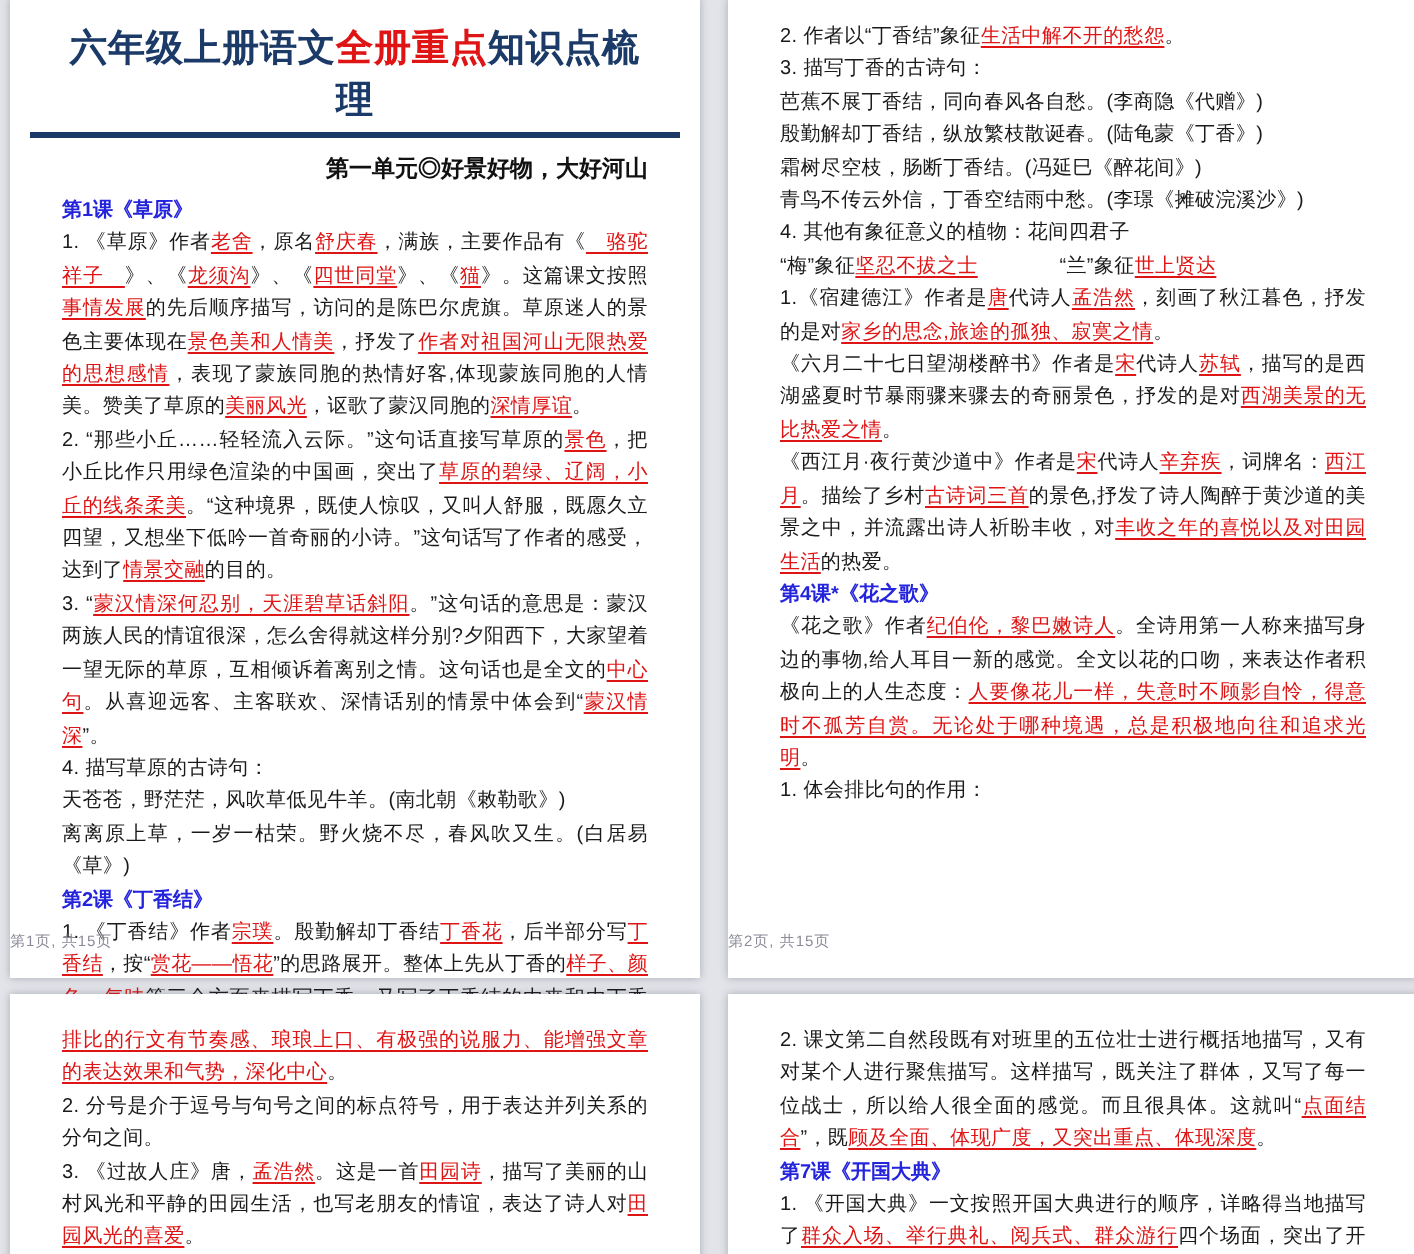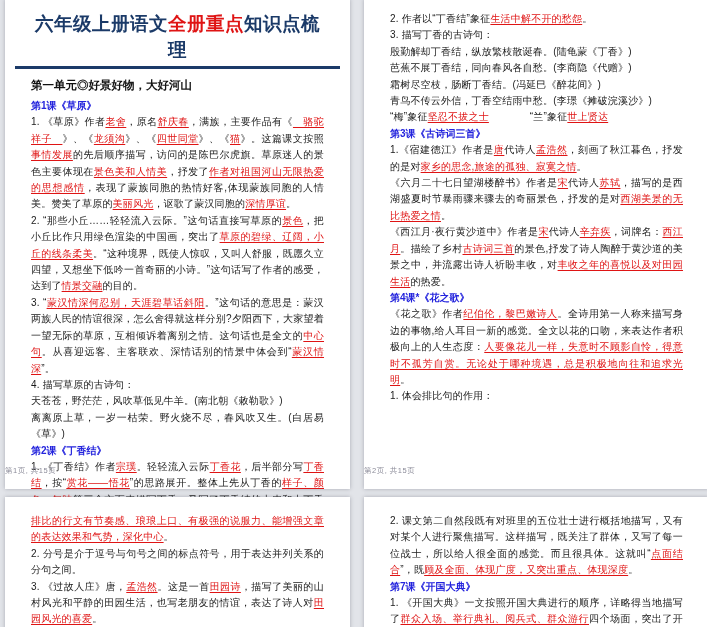--- a/index.html
+++ b/index.html
@@ -13,21 +13,21 @@
   #p1 { left:5px;  top:-1px;  width:345px; height:490px; }
   #p2 { left:364px; top:-1px; width:345px; height:490px; }
   #p3 { left:5px;  top:497px; width:345px; height:489px; }
   #p4 { left:364px; top:497px; width:345px; height:489px; }
   .content { padding:12px 26px 0 26px; text-align:justify; color:var(--body); }
   #p3 .content, #p4 .content { padding-top:16px; }
   .blk-para { font-size:10px; line-height:16.4px; letter-spacing:.2px; }
   .blk-course { font-size:10px; line-height:16.4px; font-weight:bold; color:var(--blue); text-align:left; }
   .blk-title { text-align:center; font-weight:bold; font-size:18.5px; line-height:26px; letter-spacing:.5px; color:var(--navy); }
   .blk-rule { height:2px; border-top:2px solid var(--navy); border-bottom:1px solid var(--navy); margin:3px -16px 6px -16px; }
-  .blk-unit { text-align:left; font-weight:bold; font-size:11.5px; line-height:21px; margin:2px 0 2px; color:#111; }
+  .blk-unit { text-align:right; font-weight:bold; font-size:11.5px; line-height:21px; margin:2px 0 2px; color:#111; }
   .c-red { color:var(--red); }
   .c-navy { color:var(--navy); }
   .u { text-decoration:underline; text-decoration-thickness:1px; text-underline-offset:2px; }
   .footer {
     position:absolute; left:0; right:0; bottom:13px;
     font-size:7.5px; color:#8b8b99; letter-spacing:.5px;
   }
 </style>
 </head>
 <body>
@@ -39,34 +39,34 @@
         <div class="blk blk-rule"></div>
         <div class="blk blk-unit"><span>第一单元◎好景好物，大好河山</span></div>
         <div class="blk blk-course"><span>第1课《草原》</span></div>
         <p class="blk blk-para"><span>1. 《草原》作者</span><span class="c-red u">老舍</span><span>，原名</span><span class="c-red u">舒庆春</span><span>，满族，主要作品有《</span><span class="c-red u">　骆驼祥子　</span><span>》、《</span><span class="c-red u">龙须沟</span><span>》、《</span><span class="c-red u">四世同堂</span><span>》、《</span><span class="c-red u">猫</span><span>》。这篇课文按照</span><span class="c-red u">事情发展</span><span>的先后顺序描写，访问的是陈巴尔虎旗。草原迷人的景色主要体现在</span><span class="c-red u">景色美和人情美</span><span>，抒发了</span><span class="c-red u">作者对祖国河山无限热爱的思想感情</span><span>，表现了蒙族同胞的热情好客,体现蒙族同胞的人情美。赞美了草原的</span><span class="c-red u">美丽风光</span><span>，讴歌了蒙汉同胞的</span><span class="c-red u">深情厚谊</span><span>。</span></p>
         <p class="blk blk-para"><span>2. “那些小丘……轻轻流入云际。”这句话直接写草原的</span><span class="c-red u">景色</span><span>，把小丘比作只用绿色渲染的中国画，突出了</span><span class="c-red u">草原的碧绿、辽阔，小丘的线条柔美</span><span>。“这种境界，既使人惊叹，又叫人舒服，既愿久立四望，又想坐下低吟一首奇丽的小诗。”这句话写了作者的感受，达到了</span><span class="c-red u">情景交融</span><span>的目的。</span></p>
         <p class="blk blk-para"><span>3. “</span><span class="c-red u">蒙汉情深何忍别，天涯碧草话斜阳</span><span>。”这句话的意思是：蒙汉两族人民的情谊很深，怎么舍得就这样分别?夕阳西下，大家望着一望无际的草原，互相倾诉着离别之情。这句话也是全文的</span><span class="c-red u">中心句</span><span>。从喜迎远客、主客联欢、深情话别的情景中体会到“</span><span class="c-red u">蒙汉情深</span><span>”。</span></p>
         <p class="blk blk-para"><span>4. 描写草原的古诗句：</span></p>
         <p class="blk blk-para"><span>天苍苍，野茫茫，风吹草低见牛羊。(南北朝《敕勒歌》)</span></p>
         <p class="blk blk-para"><span>离离原上草，一岁一枯荣。野火烧不尽，春风吹又生。(白居易《草》)</span></p>
         <div class="blk blk-course"><span>第2课《丁香结》</span></div>
-        <p class="blk blk-para"><span>1. 《丁香结》作者</span><span class="c-red u">宗璞</span><span>。轻轻流入云际</span><span class="c-red u">丁香花</span><span>，后半部分写</span><span class="c-red u">丁香结</span><span>，按“</span><span class="c-red u">赏花——悟花</span><span>”的思路展开。整体上先从丁香的</span><span class="c-red u">样子、颜色、气味</span><span>等三个方面来描写丁香，又写了丁香结的由来和由丁香结引发的人生感悟：“结,是解不完的；人生中的问题也是解不完的，不然，岂不太平淡</span></p>
+        <p class="blk blk-para"><span>1. 《丁香结》作者</span><span class="c-red u">宗璞</span><span>。殷勤解却丁香结</span><span class="c-red u">丁香花</span><span>，后半部分写</span><span class="c-red u">丁香结</span><span>，按“</span><span class="c-red u">赏花——悟花</span><span>”的思路展开。整体上先从丁香的</span><span class="c-red u">样子、颜色、气味</span><span>等三个方面来描写丁香，又写了丁香结的由来和由丁香结引发的人生感悟：“结,是解不完的；人生中的问题也是解不完的，不然，岂不太平淡</span></p>
       </div>
     <div class="footer">第1页, 共15页</div>
   </section>
   <section class="page" id="p2">
     <div class="content">
         <p class="blk blk-para"><span>2. 作者以“丁香结”象征</span><span class="c-red u">生活中解不开的愁怨</span><span>。</span></p>
         <p class="blk blk-para"><span>3. 描写丁香的古诗句：</span></p>
+        <p class="blk blk-para"><span>芭蕉不展丁香结，同向春风各自愁。(李商隐《代赠》)</span></p>
         <p class="blk blk-para"><span>殷勤解却丁香结，纵放繁枝散诞春。(陆龟蒙《丁香》)</span></p>
-        <p class="blk blk-para"><span>芭蕉不展丁香结，同向春风各自愁。(李商隐《代赠》)</span></p>
         <p class="blk blk-para"><span>霜树尽空枝，肠断丁香结。(冯延巳《醉花间》)</span></p>
         <p class="blk blk-para"><span>青鸟不传云外信，丁香空结雨中愁。(李璟《摊破浣溪沙》)</span></p>
+        <p class="blk blk-para"><span>4. 其他有象征意义的植物：花间四君子</span></p>
         <p class="blk blk-para"><span>“梅”象征</span><span class="c-red u">坚忍不拔之士</span><span>　　　　</span><span>“兰”象征</span><span class="c-red u">世上贤达</span></p>
-        <div class="blk blk-course"><span>第3课《古诗词三首》</span></div>
         <p class="blk blk-para"><span>1.《宿建德江》作者是</span><span class="c-red u">唐</span><span>代诗人</span><span class="c-red u">孟浩然</span><span>，刻画了秋江暮色，抒发的是对</span><span class="c-red u">家乡的思念,旅途的孤独、寂寞之情</span><span>。</span></p>
         <p class="blk blk-para"><span>《六月二十七日望湖楼醉书》作者是</span><span class="c-red u">宋</span><span>代诗人</span><span class="c-red u">苏轼</span><span>，描写的是西湖盛夏时节暴雨骤来骤去的奇丽景色，抒发的是对</span><span class="c-red u">西湖美景的无比热爱之情</span><span>。</span></p>
         <p class="blk blk-para"><span>《西江月·夜行黄沙道中》作者是</span><span class="c-red u">宋</span><span>代诗人</span><span class="c-red u">辛弃疾</span><span>，词牌名：</span><span class="c-red u">西江月</span><span>。描绘了乡村</span><span class="c-red u">古诗词三首</span><span>的景色,抒发了诗人陶醉于黄沙道的美景之中，并流露出诗人祈盼丰收，对</span><span class="c-red u">丰收之年的喜悦以及对田园生活</span><span>的热爱。</span></p>
         <div class="blk blk-course"><span>第4课*《花之歌》</span></div>
         <p class="blk blk-para"><span>《花之歌》作者</span><span class="c-red u">纪伯伦，黎巴嫩诗人</span><span>。全诗用第一人称来描写身边的事物,给人耳目一新的感觉。全文以花的口吻，来表达作者积极向上的人生态度：</span><span class="c-red u">人要像花儿一样，失意时不顾影自怜，得意时不孤芳自赏。无论处于哪种境遇，总是积极地向往和追求光明</span><span>。</span></p>
         <p class="blk blk-para"><span>1. 体会排比句的作用：</span></p>
       </div>
     <div class="footer">第2页, 共15页</div>
   </section>
   <section class="page" id="p3">

